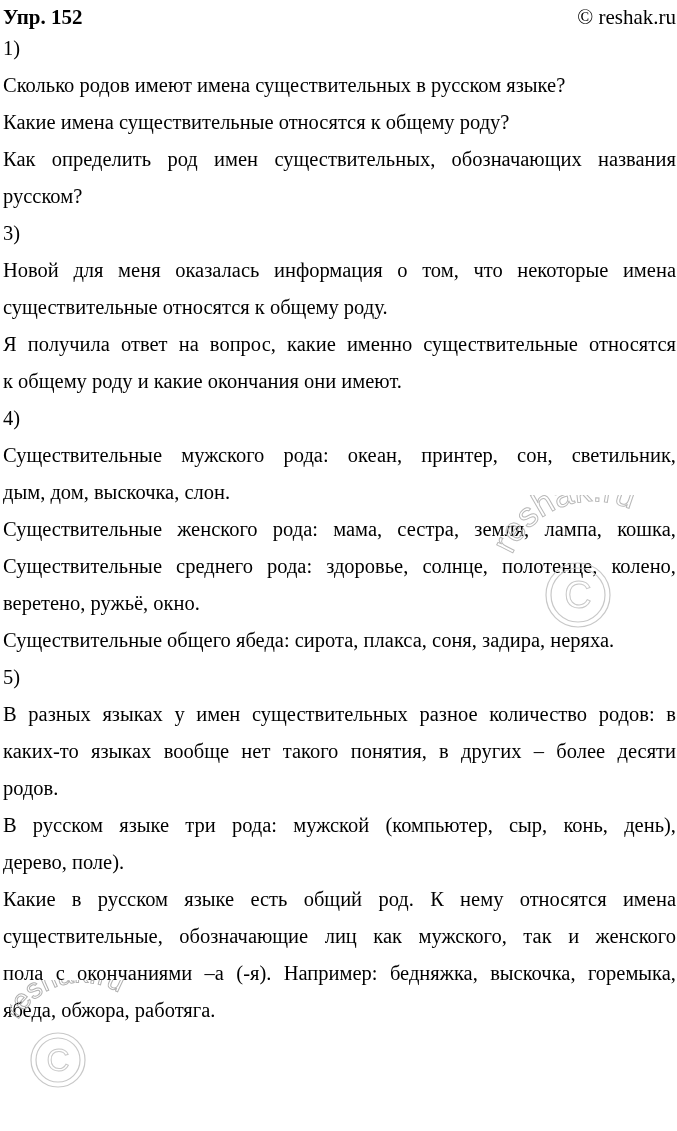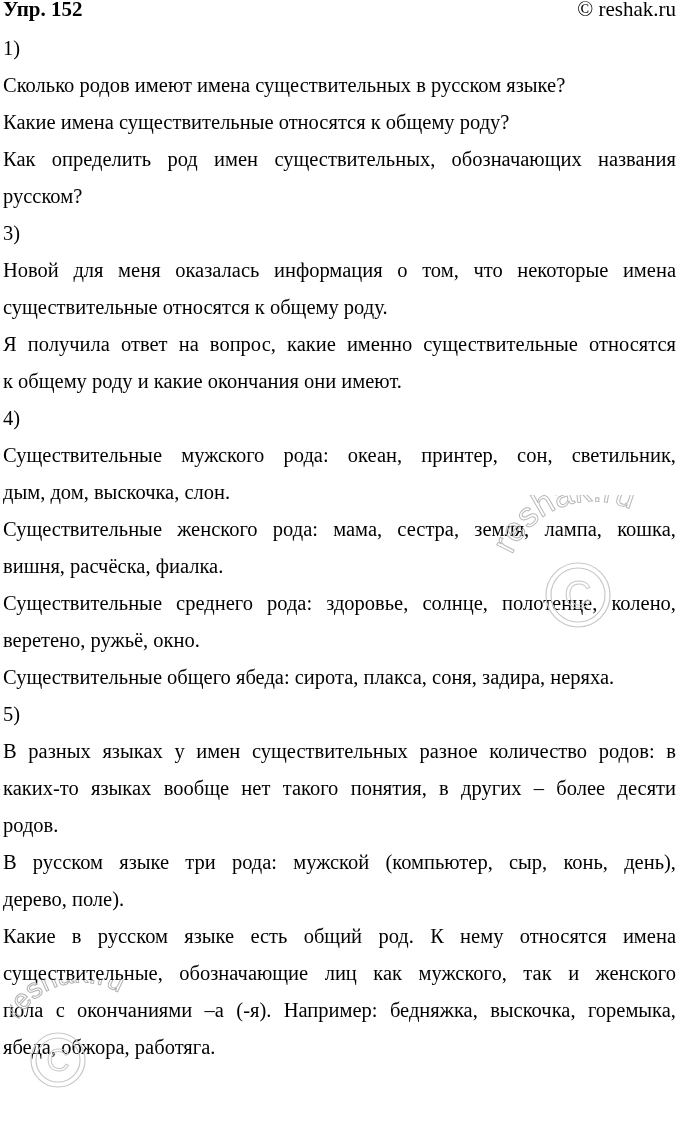--- a/index.html
+++ b/index.html
@@ -10,21 +10,21 @@
     body {
       width: 677px;
       height: 1131px;
       position: relative;
       overflow: hidden;
       font-family: "Liberation Serif", "DejaVu Serif", serif;
       color: #000000;
     }
     .header {
       position: absolute;
-      top: 0;
+      top: 8px;
       left: 0;
       right: 0;
       height: 26px;
     }
     .title {
       position: absolute;
       left: 3px;
       top: -3px;
       font-weight: bold;
       font-size: 21px;
@@ -72,21 +72,20 @@
     <div class="line">русском?</div>
     <div class="line">3)</div>
     <div class="line justify">Новой для меня оказалась информация о том, что некоторые имена</div>
     <div class="line">существительные относятся к общему роду.</div>
     <div class="line justify">Я получила ответ на вопрос, какие именно существительные относятся</div>
     <div class="line">к общему роду и какие окончания они имеют.</div>
     <div class="line">4)</div>
     <div class="line justify">Существительные мужского рода: океан, принтер, сон, светильник,</div>
     <div class="line">дым, дом, выскочка, слон.</div>
     <div class="line justify">Существительные женского рода: мама, сестра, земля, лампа, кошка,</div>
-    <div class="line">вишня, расчёска, фиалка.</div>
     <div class="line justify">Существительные среднего рода: здоровье, солнце, полотенце, колено,</div>
     <div class="line">веретено, ружьё, окно.</div>
     <div class="line">Существительные общего ябеда: сирота, плакса, соня, задира, неряха.</div>
     <div class="line">5)</div>
     <div class="line justify">В разных языках у имен существительных разное количество родов: в</div>
     <div class="line justify">каких-то языках вообще нет такого понятия, в других – более десяти</div>
     <div class="line">родов.</div>
     <div class="line justify">В русском языке три рода: мужской (компьютер, сыр, конь, день),</div>
     <div class="line">дерево, поле).</div>
     <div class="line justify">Какие в русском языке есть общий род. К нему относятся имена</div>

